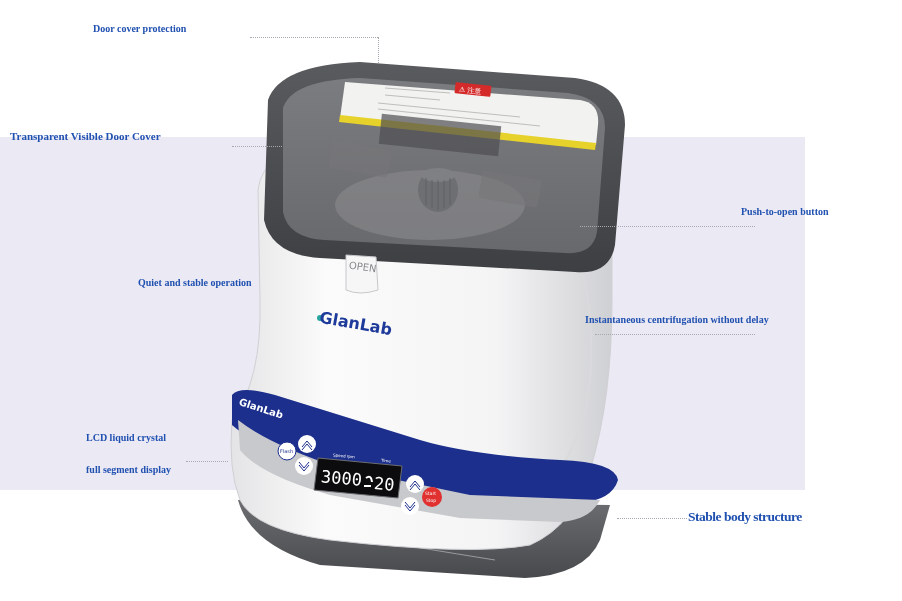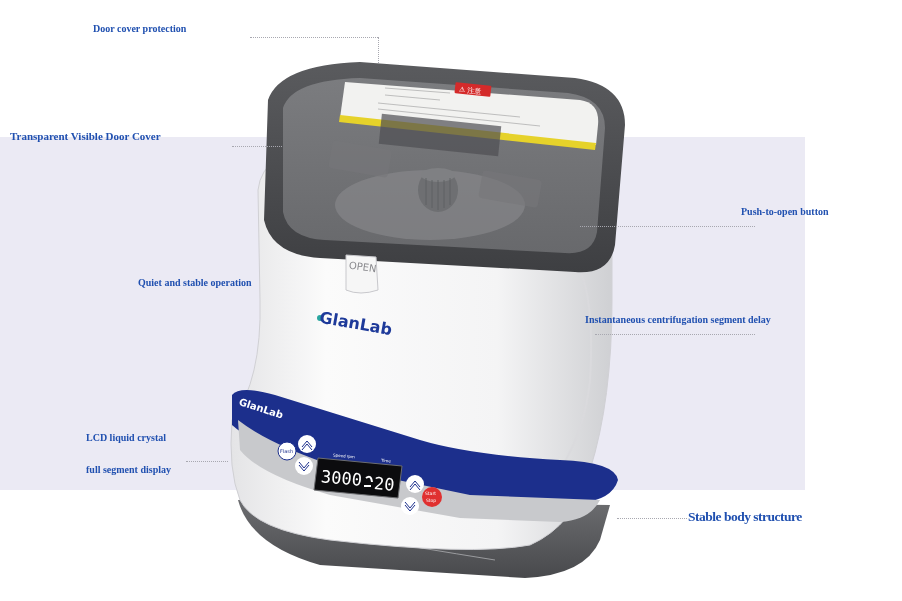--- a/index.html
+++ b/index.html
@@ -137,21 +137,21 @@
 <div class="vleader" style="left:378px; top:37px; height:26px;"></div>
 
 <div class="label" style="left:10px; top:131px; font-size:11px;">Transparent Visible Door Cover</div>
 <div class="leader" style="left:232px; top:146px; width:50px;"></div>
 
 <div class="label" style="left:721px; top:207px;margin-left:20px;">Push-to-open button</div>
 <div class="leader" style="left:580px; top:226px; width:175px;"></div>
 
 <div class="label" style="left:94px; top:278px;margin-left:44px;">Quiet and stable operation</div>
 
-<div class="label" style="left:585px; top:315px;">Instantaneous centrifugation segment delay</div>
+<div class="label" style="left:585px; top:315px;">Instantaneous centrifugation without delay</div>
 <div class="leader" style="left:595px; top:334px; width:160px;"></div>
 
 <div class="label" style="left:86px; top:433px;">LCD liquid crystal</div>
 <div class="leader" style="left:186px; top:461px; width:42px;"></div>
 <div class="label" style="left:86px; top:465px;">full segment display</div>
 
 <div class="leader" style="left:617px; top:518px; width:70px;"></div>
 <div class="label" style="left:688px; top:510px; font-size:13.5px; letter-spacing:-0.5px;">Stable body structure</div>
 
 </body></html>

